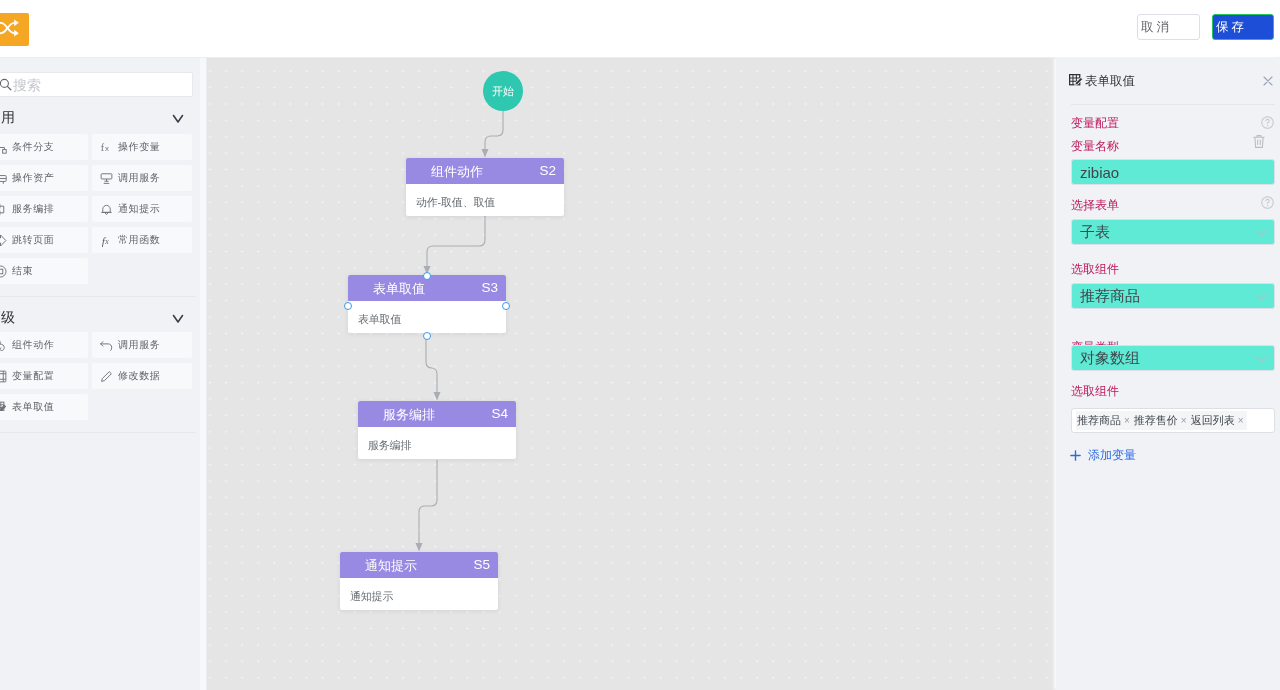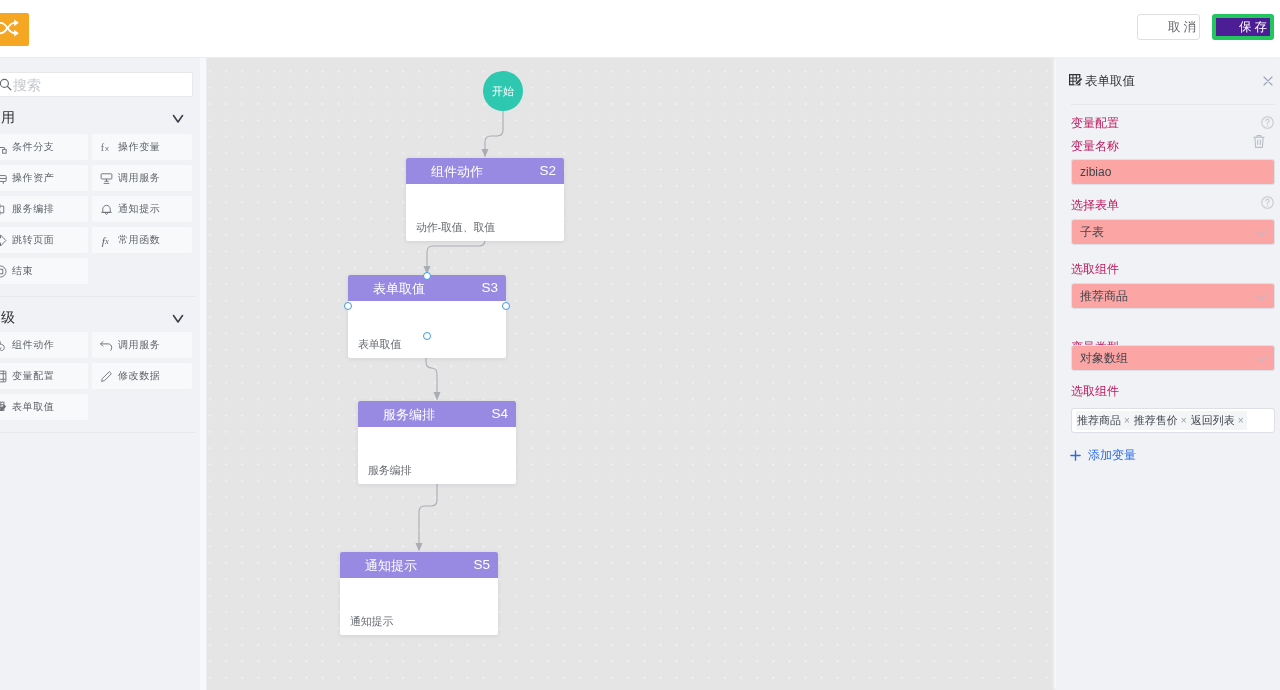--- a/index.html
+++ b/index.html
@@ -23,24 +23,24 @@
     width: 33px; height: 33px; background: #f5a623; border-radius: 2px;
   }
   .title-wrap {
     position: absolute; left: 43px; top: 12px; width: 161px; height: 33px;
     border-bottom: 1px solid #e9e9e9;
   }
   .title { position: absolute; left: 6px; top: 7px; font-size: 15.5px; color: #2f3133; }
   .btn {
     position: absolute; top: 14px; height: 26px;
     border-radius: 3px; font-size: 12.5px;
-    display: flex; align-items: center; justify-content: flex-end;
+    display: flex; align-items: center; justify-content: flex-start;
   }
   .btn-cancel { left: 1137px; width: 63px; border: 1px solid #dcdfe6; background: #fff; color: #606266; }
-  .btn-save   { left: 1212px; width: 62px; border: 4px solid #22c55e; background: #4c1d95; color: #ffffff; }
+  .btn-save   { left: 1212px; width: 62px; border: 1px solid #22c55e; background: #1d4ed8; color: #ffffff; }
   .btn-lbl { letter-spacing: 3px; margin-left: 3px; }
 
   
   .sidebar {
     position: absolute; left: 0; top: 58px; width: 200px; height: 632px;
     background: #f0f2f5; overflow: hidden;
   }
   .sidebar-edge {
     position: absolute; left: 200px; top: 58px; width: 7px; height: 632px;
     background: #f7f8f9; border-right: 1px solid #e9ebee;
@@ -73,44 +73,44 @@
     overflow: hidden;
   }
   .edges { position: absolute; left: 0; top: 0; width: 851px; height: 632px; }
   .node { position: absolute; background: #ffffff; box-shadow: 0 1px 4px rgba(120,120,150,0.16); border-radius: 2px; overflow: hidden; }
   .node .head {
     height: 26px; background: #988ae2; color: #ffffff;
     display: flex; align-items: center; font-size: 13px; position: relative;
   }
   .node .head .hl { position:absolute; left: 25px; top: 5px; }
   .node .head .hr { position:absolute; right: 8px; top: 5px; font-size: 13.5px; }
-  .node .body { height: 32px; display: flex; align-items: center; padding: 4px 10px 0; font-size: 11px; color: #686d73; letter-spacing: -0.2px; margin-top: 25px; }
+  .node .body { height: 32px; display: flex; align-items: center; padding: 4px 10px 0; font-size: 11px; color: #686d73; letter-spacing: -0.2px; }
   .startnode {
     position: absolute; width: 40px; height: 40px; border-radius: 50%;
     background: #2dc8af; color: #fff; font-size: 11px;
     display: flex; align-items: center; justify-content: center;
   }
   .anchor {
     position: absolute; width: 8px; height: 8px; border-radius: 50%;
     background: #ffffff; border: 1.4px solid #3c9ae8; margin: -3.5px 0 0 -4px;
   }
 
   
   .rpanel { position: absolute; left: 1056px; top: 58px; width: 224px; height: 632px; background: #f0f2f5; overflow: hidden;
             box-shadow: -2px 0 3px rgba(255,255,255,0.85); }
   .rp-icon { position: absolute; left: 13px; top: 16px; }
   .rp-title { position: absolute; left: 29px; top: 15px; font-size: 12.5px; color: #303133; }
   .rp-close { position: absolute; right: 6px; top: 17px; }
   .rp-divider { position: absolute; left: 15px; top: 46px; width: 204px; height: 1px; background: #e4e6ea; }
   .rp-label { position: absolute; left: 15px; font-size: 12px; color: #be185d; }
   .rp-input {
-    position: absolute; left: 15px; width: 204px; height: 26px; background: #fca5a5;
+    position: absolute; left: 15px; width: 204px; height: 26px; background: #5eead4;
     border: 1px solid #dcdfe6; border-radius: 3px;
     display: flex; align-items: center; padding: 0 8px;
-    font-size: 12px; color: #41464d;
+    font-size: 15px; color: #41464d;
   }
   .rp-chev { position: absolute; right: 6px; top: 7px; }
   .tagbox {
     position: absolute; left: 15px; width: 204px; height: 25px; background: #fff;
     border: 1px solid #dcdfe6; border-radius: 3px;
     display: flex; align-items: center; padding: 0 4px; overflow: hidden;
   }
   .tagbox .chip { display: flex; align-items: center; height: 19px; background: #f4f5f7; padding: 0 1px; flex: none; }
   .tagbox .tg { font-size: 11px; color: #41464d; white-space: nowrap; }
   .tagbox .tx { font-size: 10px; color: #9aa0a6; margin: 0 2px 0 3px; }

